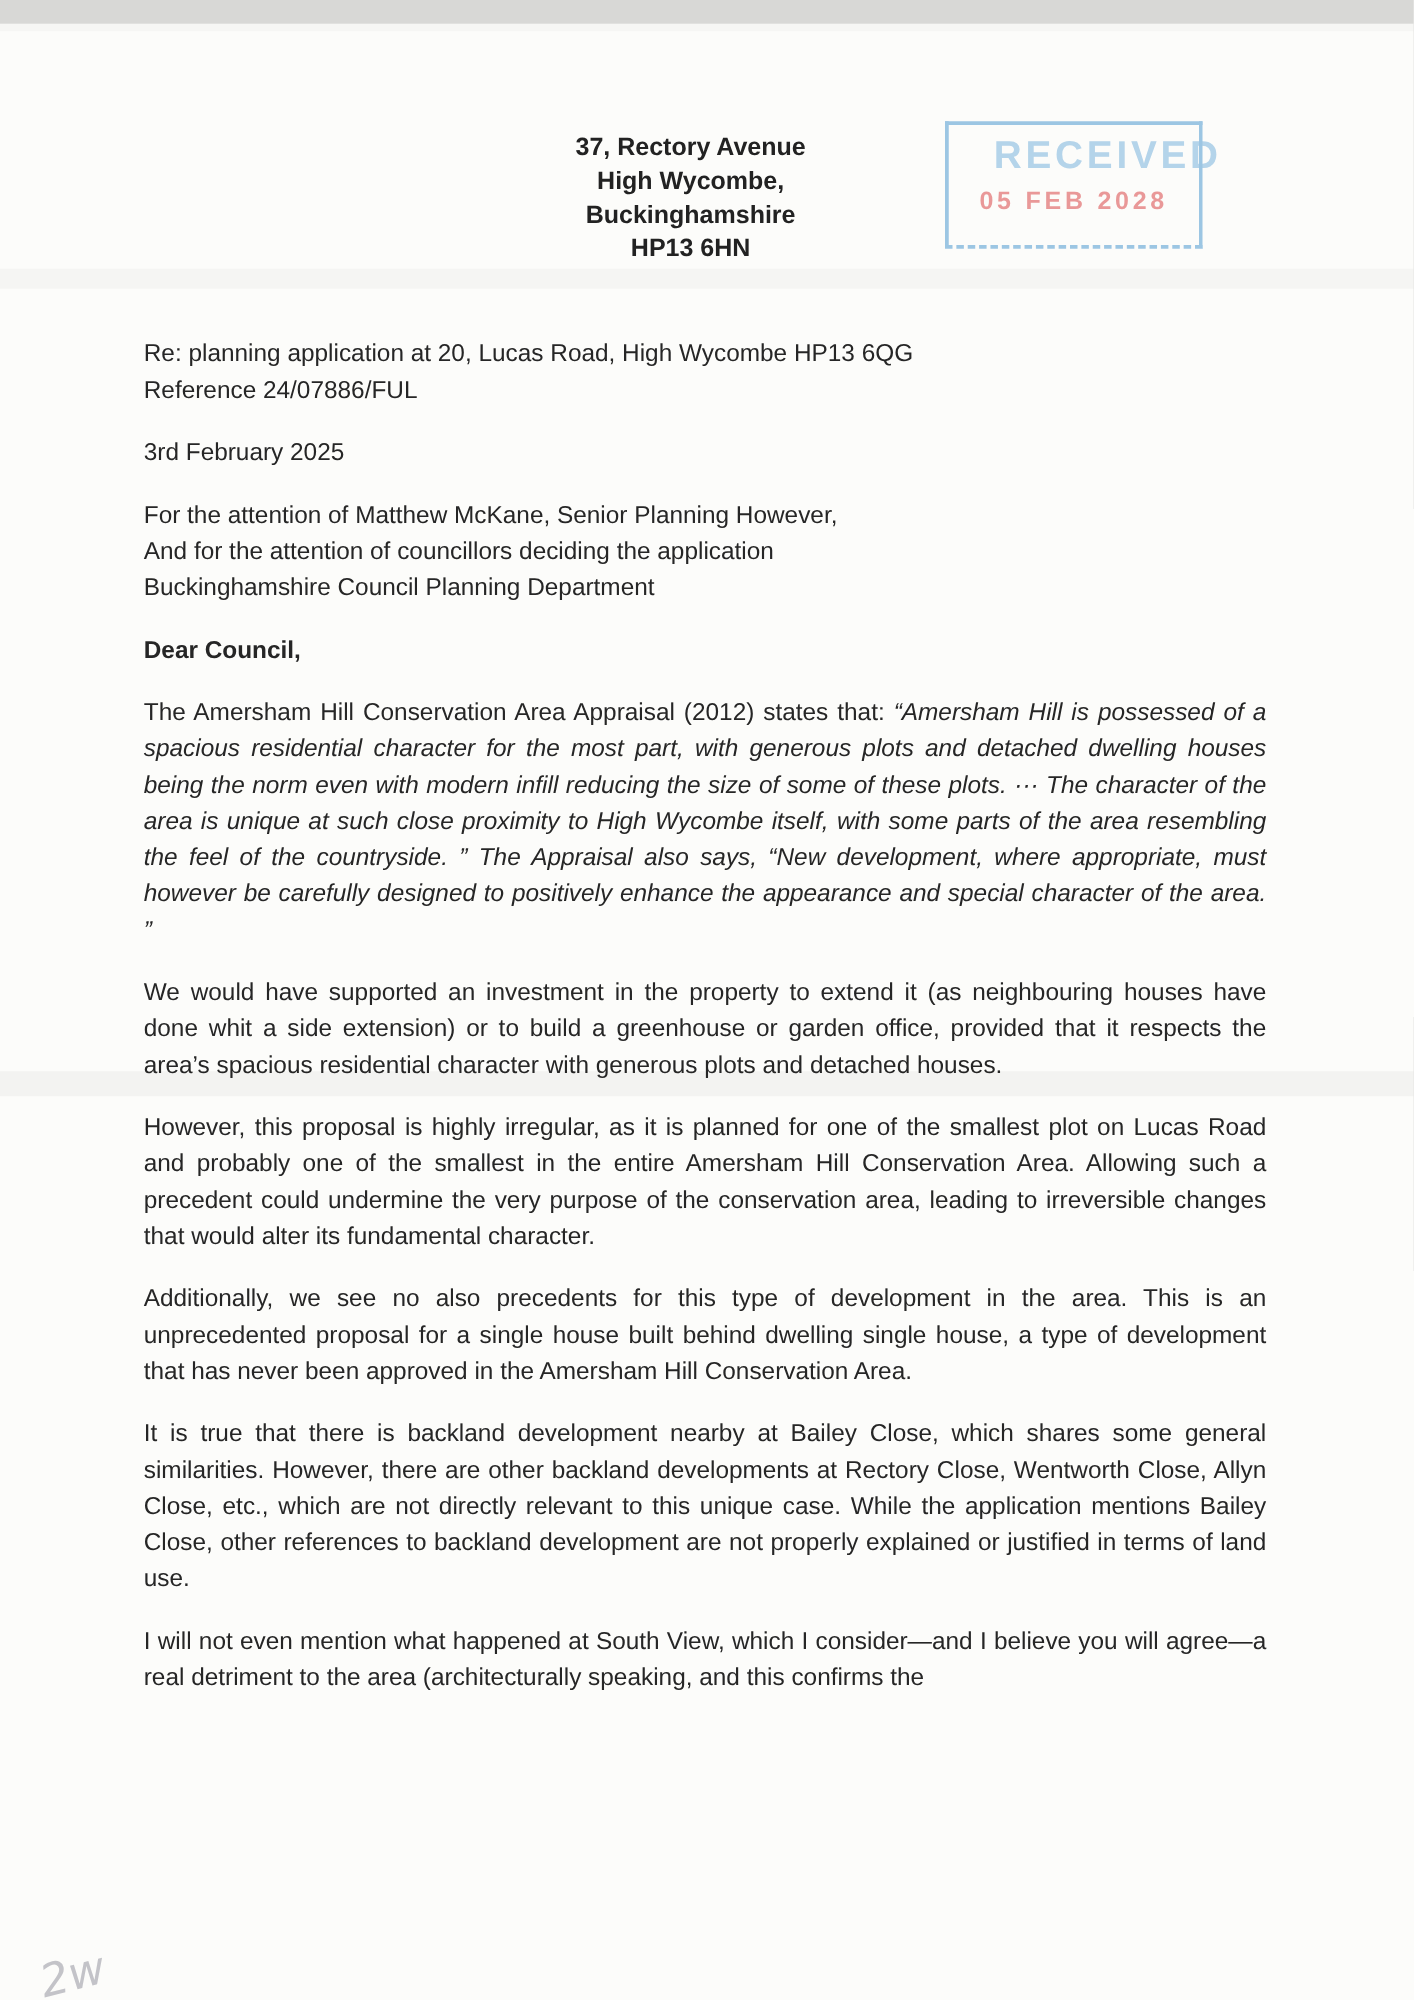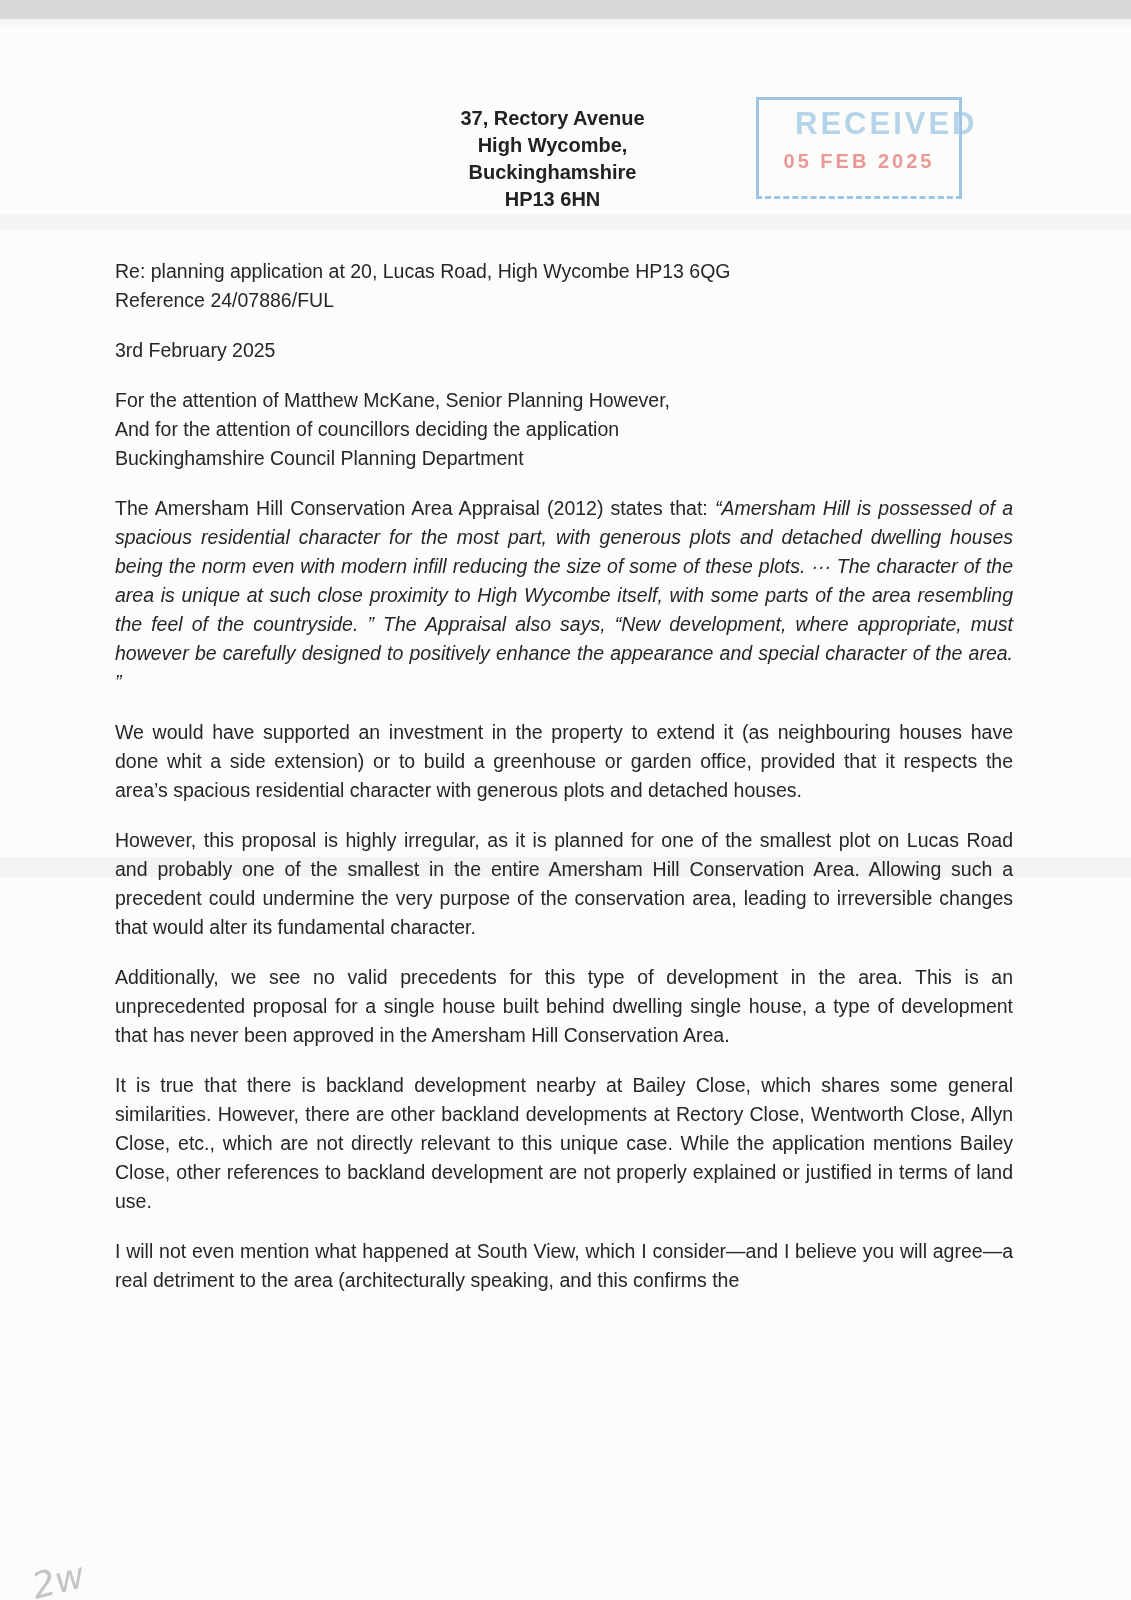--- a/index.html
+++ b/index.html
@@ -43,21 +43,21 @@
     padding-left:36px;
   }
   .stamp-date{
     margin-top:8px;text-align:center;
     font-size:20px;font-weight:bold;letter-spacing:3px;
     color:var(--stamp-red,#e06a6a);
     opacity:.9;
   }
 
   .letter-body{
-    position:absolute;top:238px;left:115px;width:898px;
+    position:absolute;top:250px;left:115px;width:898px;
     font-size:19.5px;line-height:29px;
   }
   .block{margin:0 0 21px 0;}
   .salutation{font-weight:bold;}
   .para{margin:0 0 21px 0;text-align:justify;}
   .b{font-weight:normal;}
   .i{font-style:italic;}
 
   .pencil-mark{
     position:absolute;left:32px;bottom:18px;
@@ -78,38 +78,39 @@
 
   <div class="sender-address">
       <div>37, Rectory Avenue</div>
       <div>High Wycombe,</div>
       <div>Buckinghamshire</div>
       <div>HP13 6HN</div>
     </div>
 
   <div class="stamp">
     <div class="stamp-title">RECEIVED</div>
-    <div class="stamp-date">05 FEB 2025</div>
+    <div class="stamp-date">05 FEB 2028</div>
   </div>
 
   <div class="letter-body">
     <div class="block">
         <div>Re: planning application at 20, Lucas Road, High Wycombe HP13 6QG</div>
         <div>Reference 24/07886/FUL</div>
       </div>
     <div class="block">3rd February 2025</div>
     <div class="block">
         <div>For the attention of Matthew McKane, Senior Planning However,</div>
         <div>And for the attention of councillors deciding the application</div>
         <div>Buckinghamshire Council Planning Department</div>
       </div>
+    <div class="block salutation">Dear Council,</div>
 
       <p class="para"><span class="b">The Amersham Hill Conservation Area Appraisal (2012)</span><span> states that: </span><span class="i">“Amersham Hill is possessed of a spacious residential character for the most part, with generous plots and detached dwelling houses being the norm even with modern infill reducing the size of some of these plots. ··· The character of the area is unique at such close proximity to High Wycombe itself, with some parts of the area resembling the feel of the countryside. ” The Appraisal also says, “New development, where appropriate, must however be carefully designed to positively enhance the appearance and special character of the area. ”</span></p>
       <p class="para"><span>We would have supported an investment in the property to extend it (as neighbouring houses have done whit a side extension) or to build a greenhouse or garden office, provided that it respects the area’s spacious residential character with generous plots and detached houses.</span></p>
       <p class="para"><span>However, this proposal is highly irregular, as it is planned for one of </span><span class="b">the smallest plot on Lucas Road</span><span> and probably one of the smallest in the entire </span><span class="b">Amersham Hill Conservation Area</span><span>. Allowing such a precedent could </span><span class="b">undermine the very purpose of the conservation area</span><span>, leading to irreversible changes that would alter its fundamental character.</span></p>
-      <p class="para"><span>Additionally, we see no valid precedents for this type of development in the area. This is an </span><span class="b">unprecedented proposal</span><span> for a single house built </span><span class="b">behind dwelling single house</span><span>, a type of development that has never been approved in the Amersham Hill Conservation Area.</span></p>
+      <p class="para"><span>Additionally, we see no also precedents for this type of development in the area. This is an </span><span class="b">unprecedented proposal</span><span> for a single house built </span><span class="b">behind dwelling single house</span><span>, a type of development that has never been approved in the Amersham Hill Conservation Area.</span></p>
       <p class="para"><span>It is true that there is </span><span class="b">backland development</span><span> nearby at Bailey Close, which shares some general similarities. However, there are other backland developments at </span><span class="b">Rectory Close, Wentworth Close, Allyn Close</span><span>, etc., which are </span><span class="b">not directly relevant</span><span> to this unique case. While the application mentions Bailey Close, other references to backland development are </span><span class="b">not properly explained or justified</span><span> in terms of land use.</span></p>
       <p class="para"><span>I will not even mention what happened at </span><span class="b">South View</span><span>, which I consider—and I believe you will agree—</span><span class="b">a real detriment to the area</span><span> (architecturally speaking, and this confirms the</span></p>
     </div>
 
   <div class="pencil-mark">2w</div>
 
 </div>
 
 </body></html>

